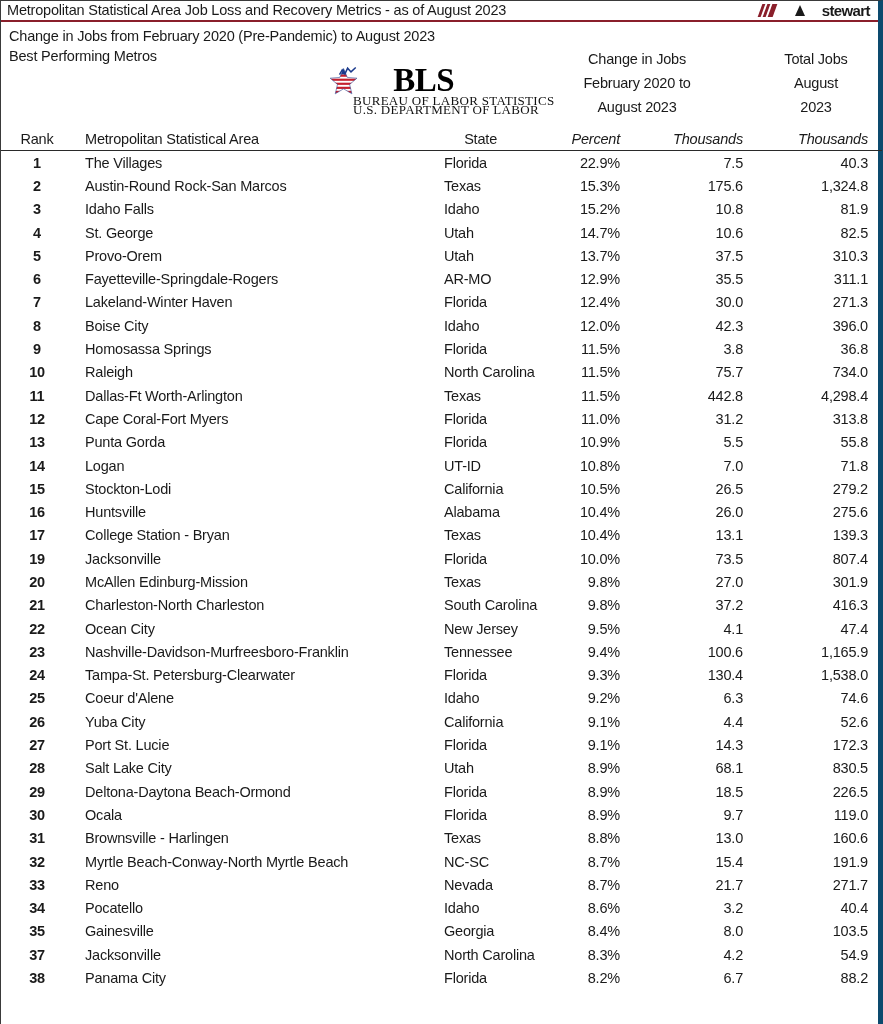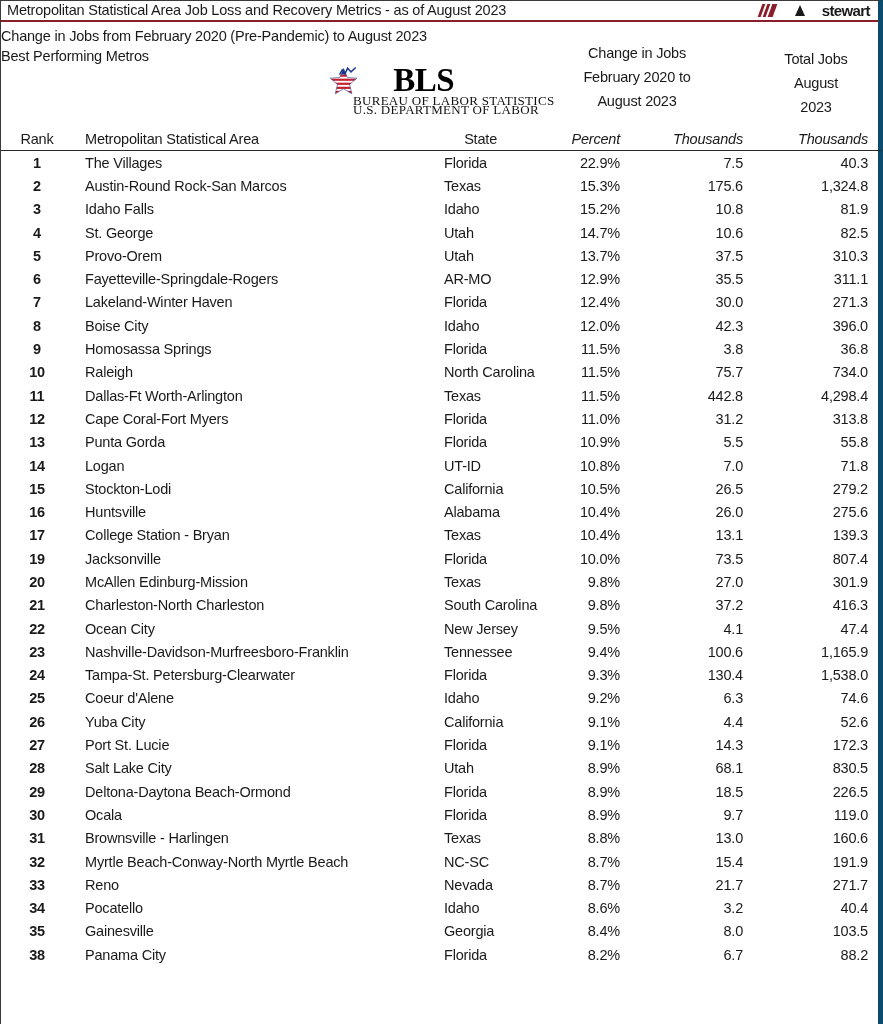--- a/index.html
+++ b/index.html
@@ -81,21 +81,21 @@
     font-size: 15px;
     font-weight: 700;
     letter-spacing: -0.6px;
     color: #1a1a1a;
     line-height: 1;
   }
 
   
   .subhead {
     position: absolute;
-    left: 0;
+    left: 8px;
     top: 25px;
     font-size: 14.5px;
     line-height: 20px;
     letter-spacing: -0.2px;
     white-space: nowrap;
   }
 
   
   .bls {
     position: absolute;
@@ -133,21 +133,21 @@
 
   
   .grouphead {
     position: absolute;
     font-size: 14.5px;
     line-height: 24px;
     text-align: center;
     white-space: nowrap;
     letter-spacing: -0.2px;
   }
-  #group-change { left: 520px; top: 40px; width: 232px; }
+  #group-change { left: 520px; top: 46px; width: 232px; }
   #group-total  { left: 760px; top: 46px; width: 110px; }
 
   
   .tbl {
     position: absolute;
     left: 0;
     top: 130px;
     width: 881px;
     border-collapse: collapse;
     table-layout: fixed;
@@ -534,20 +534,28 @@
         </tr>
         <tr>
           <td class="td-rank">35</td>
           <td class="td-msa">Gainesville</td>
           <td class="td-state">Georgia</td>
           <td class="td-num">8.4%</td>
           <td class="td-num">8.0</td>
           <td class="td-num">103.5</td>
         </tr>
         <tr>
+          <td class="td-rank">37</td>
+          <td class="td-msa">Jacksonville</td>
+          <td class="td-state">North Carolina</td>
+          <td class="td-num">8.3%</td>
+          <td class="td-num">4.2</td>
+          <td class="td-num">54.9</td>
+        </tr>
+        <tr>
           <td class="td-rank">38</td>
           <td class="td-msa">Panama City</td>
           <td class="td-state">Florida</td>
           <td class="td-num">8.2%</td>
           <td class="td-num">6.7</td>
           <td class="td-num">88.2</td>
         </tr>
       </tbody>
   </table>
 

